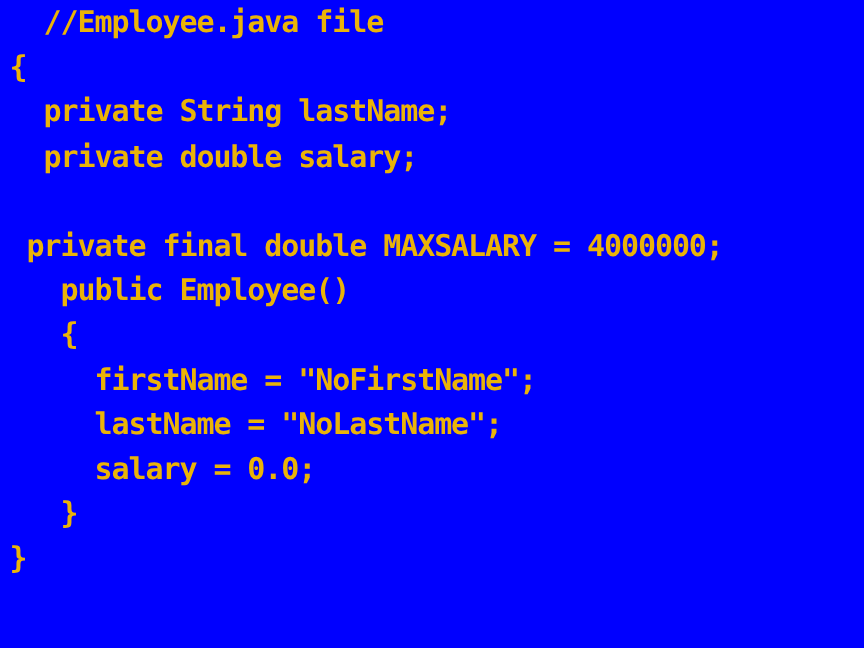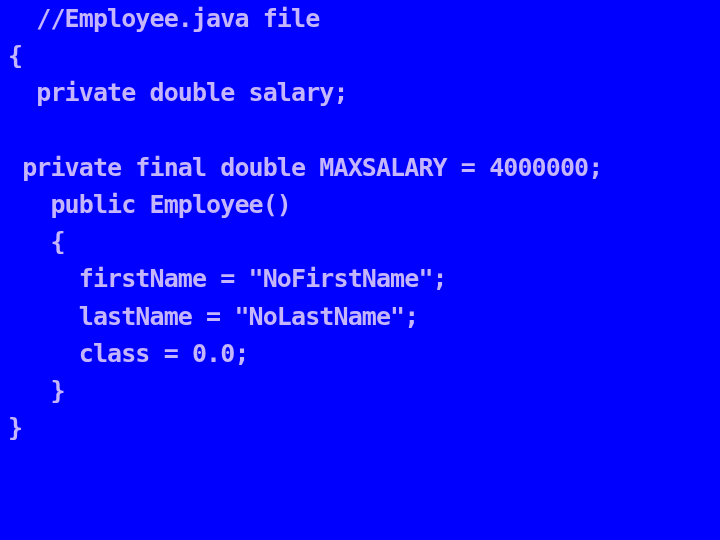--- a/index.html
+++ b/index.html
@@ -21,56 +21,57 @@
     top: 0;
     width: 720px;
   }
   .code-line {
     position: relative;
     height: 37.2px;
     line-height: 37.2px;
     white-space: pre;
     font-size: 25px;
     font-weight: bold;
-    color: #c4b5fd;
+    color: #eab308;
     letter-spacing: -0.9px;
     padding-left: 8px;
     box-sizing: border-box;
   }
   .code-line.blank {
     height: 37.2px;
   }
 </style>
 </head>
 <body>
 
 <div id="slide">
   <div class="code-block">
 
     <div class="code-line">  //Employee.java file</div>
 
 
     <div class="code-line">{</div>
 
 
+    <div class="code-line">  private String lastName;</div>
 
     <div class="code-line">  private double salary;</div>
 
     <div class="code-line blank"></div>
 
     <div class="code-line"> private final double MAXSALARY = 4000000;</div>
 
     <div class="code-line">   public Employee()</div>
 
     <div class="code-line">   {</div>
 
     <div class="code-line">     firstName = "NoFirstName";</div>
 
     <div class="code-line">     lastName = "NoLastName";</div>
 
-    <div class="code-line">     class = 0.0;</div>
+    <div class="code-line">     salary = 0.0;</div>
 
     <div class="code-line">   }</div>
 
     <div class="code-line">}</div>
 
   </div>
 </div>
 
 </body></html>

